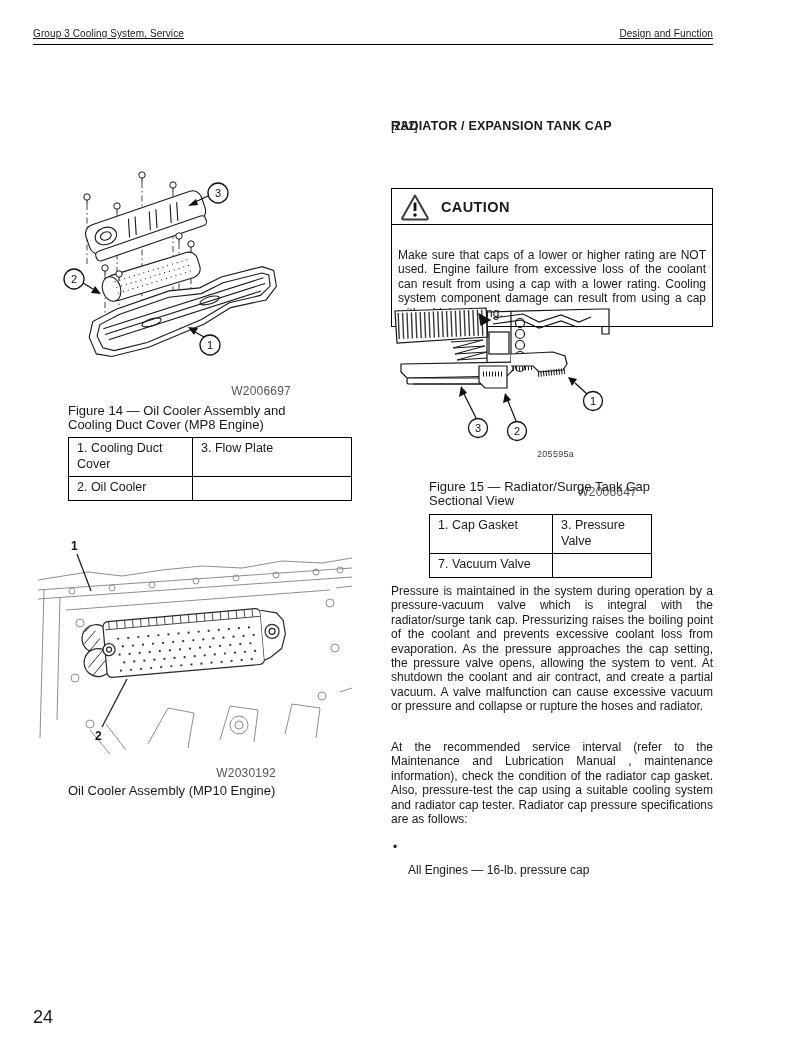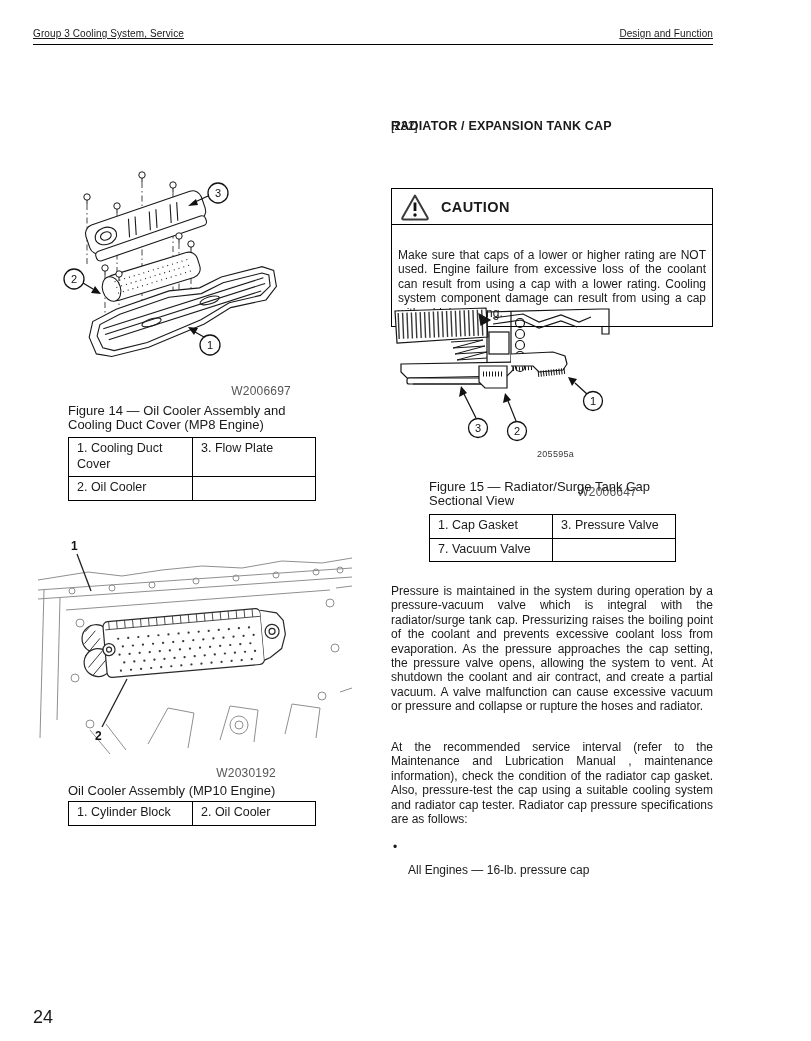--- a/index.html
+++ b/index.html
@@ -110,21 +110,21 @@
       <polygon points="133,181 143,182 139,189" fill="#111"></polygon>
       <circle cx="155" cy="199" r="10" fill="#fff" stroke="#111" stroke-width="1.3"></circle>
       <text class="co" x="155" y="203">1</text>
     </g>
   </svg>
 
   <div class="abs imgid" style="left:191px;top:384px;width:100px;">W2006697</div>
 
   <div class="abs caption" style="left:68px;top:404px;width:258px;">Figure 14 — Oil Cooler Assembly and Cooling Duct Cover (MP8 Engine)</div>
 
-  <table class="parts abs" style="left:68px;top:437px;width:248px;">
+  <table class="parts abs" style="left:68px;top:437px;width:284px;">
     <colgroup>
         <col style="width:124px">
         <col>
       </colgroup>
     <tbody>
         <tr>
       <td>1.  Cooling Duct Cover</td>
       <td>3. Flow Plate</td>
     </tr>
     <tr>
@@ -194,32 +194,20 @@
     <g>
       <text class="lbl" x="65" y="212">2</text>
       <line x1="72" y1="199" x2="97" y2="151" stroke="#222" stroke-width="1.3"></line>
     </g>
   </svg>
 
   <div class="abs imgid" style="left:176px;top:766px;width:100px;">W2030192</div>
 
   <div class="abs caption" style="left:68px;top:784px;width:280px;">Oil Cooler Assembly (MP10 Engine)</div>
 
-  <table class="parts abs" style="left:68px;top:801px;width:248px;">
-    <colgroup>
-        <col style="width:124px">
-        <col>
-      </colgroup>
-    <tbody>
-        <tr>
-      <td>1. Cylinder Block</td>
-      <td>2. Oil Cooler</td>
-    </tr>
-  </tbody>
-    </table>
 
   <div class="abs h1" style="left:391px;top:93px;margin-top:26px;">RADIATOR / EXPANSION TANK CAP</div>
 
   <div class="abs plain" style="left:391px;top:119px;">[232]</div>
 
 
   <div class="abs caution-box" style="left:391px;top:188px;width:322px;box-sizing:border-box;">
     <div class="caution-head">
       <span>
         <svg width="30" height="28" viewBox="0 0 30 28">
@@ -286,21 +274,21 @@
       <circle cx="200" cy="95" r="9.5" fill="#fff" stroke="#111" stroke-width="1.3"></circle>
       <text class="co" x="200" y="99">1</text>
     </g>
   </svg>
 
   <div class="abs refnum" style="left:537px;top:449px;width:100px;">205595a</div>
   <div class="abs imgid" style="left:537px;top:485px;width:100px;">W2006647</div>
 
   <div class="abs caption" style="left:429px;top:480px;width:252px;">Figure 15 — Radiator/Surge Tank Cap Sectional View</div>
 
-  <table class="parts abs" style="left:429px;top:514px;width:247px;">
+  <table class="parts abs" style="left:429px;top:514px;width:223px;">
     <colgroup>
         <col style="width:123px">
         <col>
       </colgroup>
     <tbody>
         <tr>
       <td>1. Cap Gasket</td>
       <td>3. Pressure Valve</td>
     </tr>
     <tr>

